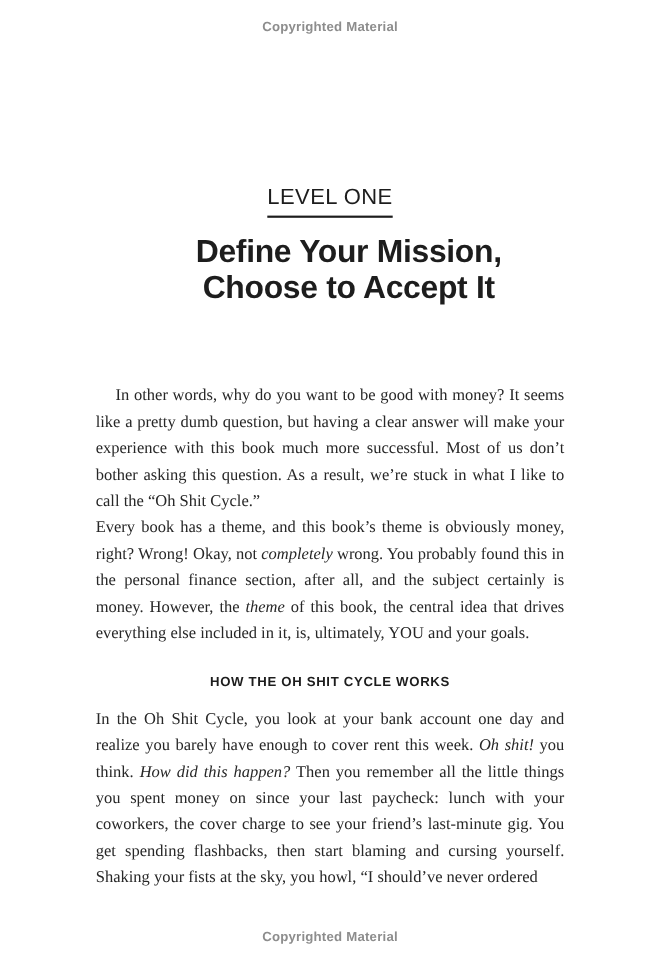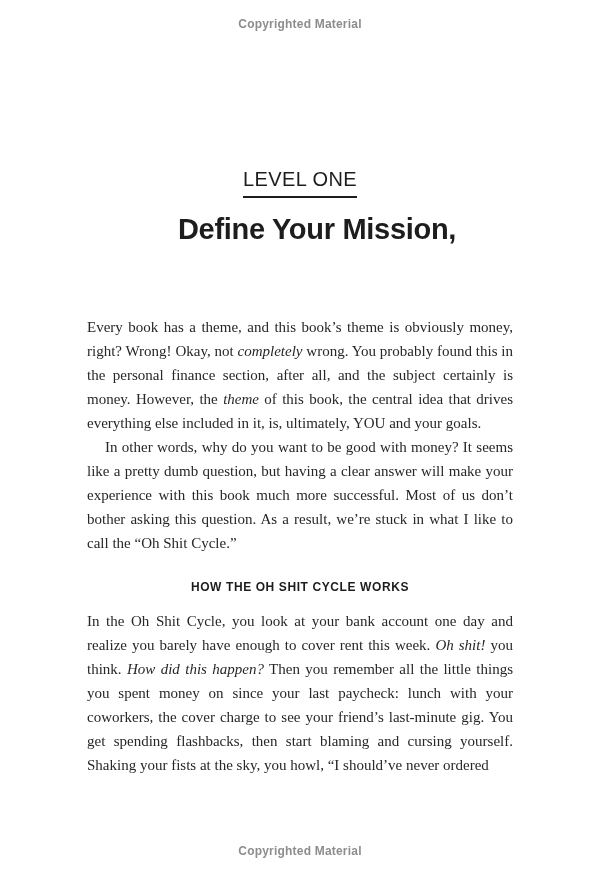--- a/index.html
+++ b/index.html
@@ -89,25 +89,26 @@
 <body>
 
 <div class="page">
 
   <div class="copyright top">Copyrighted Material</div>
 
   <div class="chapter-head">
     <span class="kicker">LEVEL ONE</span>
     <h1 class="title">
       <span class="title-line">Define Your Mission,</span>
+      <span class="title-line">Choose to Accept It</span>
     </h1>
   </div>
 
   <div class="text-block">
+    <p class="para indented">In other words, why do you want to be good with money? It seems like a pretty dumb question, but having a clear answer will make your experience with this book much more successful. Most of us don’t bother asking this question. As a result, we’re stuck in what I like to call the “Oh Shit Cycle.”</p>
     <p class="para">Every book has a theme, and this book’s theme is obviously money, right? Wrong! Okay, not <i>completely</i> wrong. You probably found this in the personal finance section, after all, and the subject certainly is money. However, the <i>theme</i> of this book, the central idea that drives everything else included in it, is, ultimately, YOU and your goals.</p>
-    <p class="para indented">In other words, why do you want to be good with money? It seems like a pretty dumb question, but having a clear answer will make your experience with this book much more successful. Most of us don’t bother asking this question. As a result, we’re stuck in what I like to call the “Oh Shit Cycle.”</p>
     <h2 class="section-heading">HOW THE OH SHIT CYCLE WORKS</h2>
     <p class="para">In the Oh Shit Cycle, you look at your bank account one day and realize you barely have enough to cover rent this week. <i>Oh shit!</i> you think. <i>How did this happen?</i> Then you remember all the little things you spent money on since your last paycheck: lunch with your coworkers, the cover charge to see your friend’s last-minute gig. You get spending flashbacks, then start blaming and cursing yourself. Shaking your fists at the sky, you howl, “I should’ve never ordered</p>
   </div>
 
   <div class="copyright bottom">Copyrighted Material</div>
 
 </div>
 
 </body></html>

